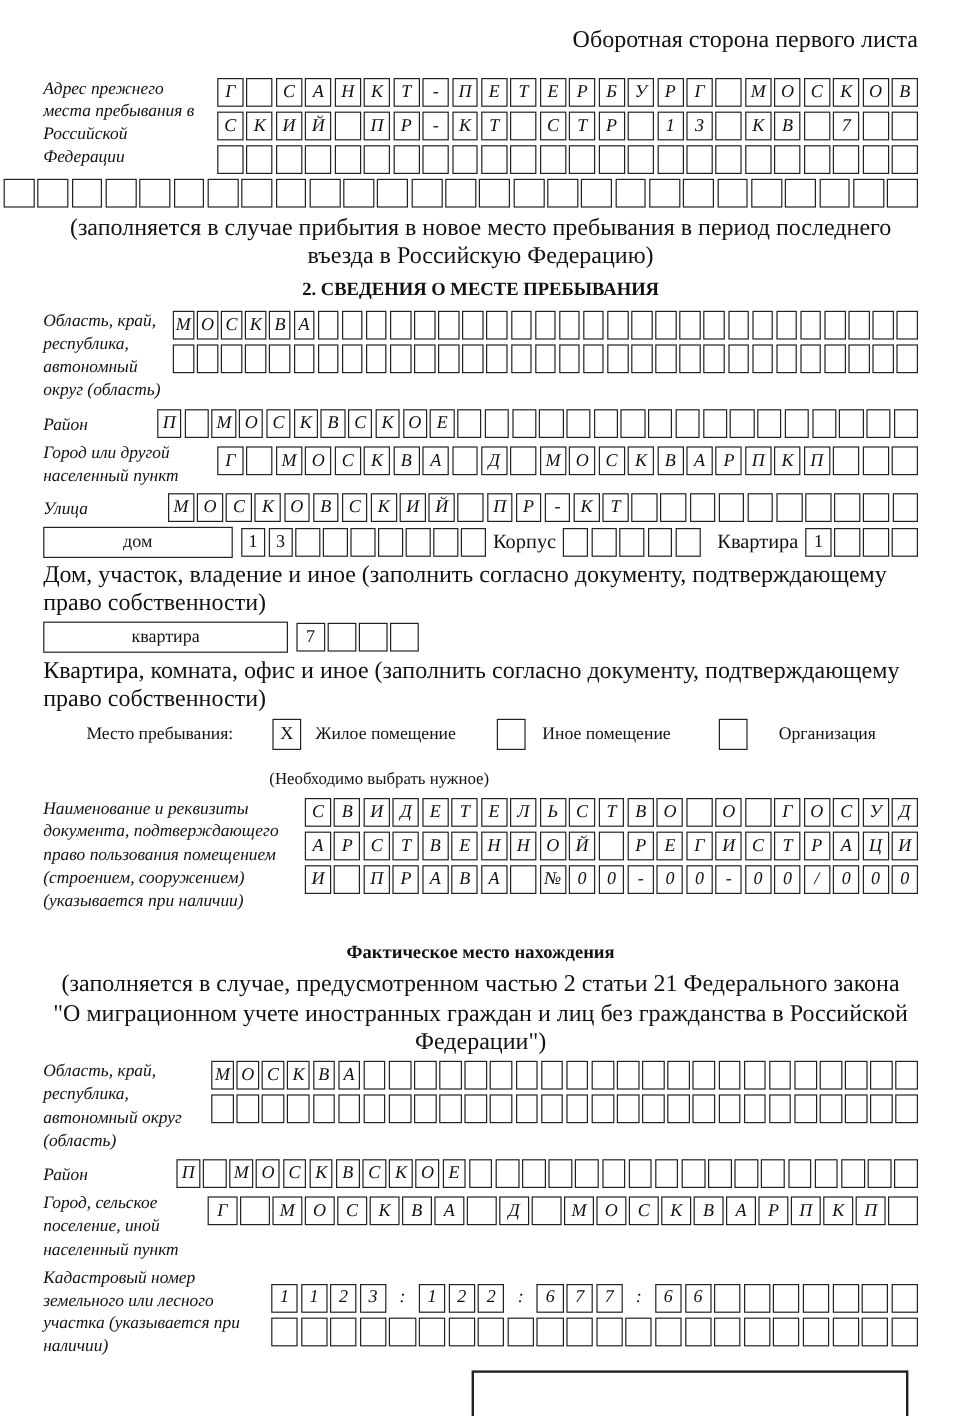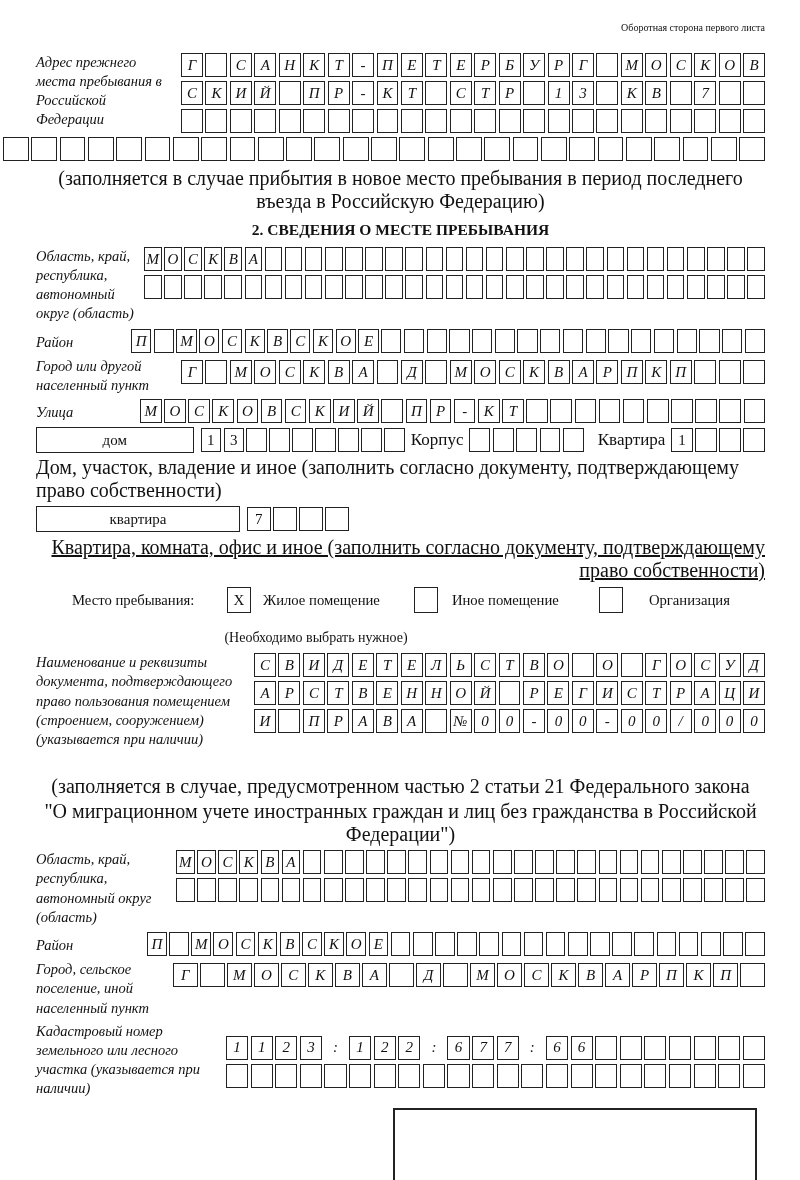--- a/index.html
+++ b/index.html
@@ -5,21 +5,21 @@
   html,body { margin:0; padding:0; background:#fff; }
   body {
     width:800px; height:1180px;
     font-family:"Liberation Serif", serif;
     color:#111;
     position:relative;
     overflow:hidden;
   }
   .page { padding:22px 35px 0 36px; }
 
-  .header-note { text-align:right; font-size:10px; }
+  .header-note { text-align:right; font-size:20px; }
 
   
   .boxrow { display:flex; gap:2.5px; flex:1; }
   .cell {
     flex:1; height:24px; box-sizing:border-box;
     border:1.6px solid #222;
     display:flex; align-items:center; justify-content:center;
     font-size:15px; background:#fff;
   }
   .cell.nb { border-color:transparent; }
@@ -382,21 +382,21 @@
 
   <div class="inline-row" style="margin-top:4px;">
     <div class="wide-box" style="width:204px;">квартира</div>
     <div class="grp" style="width:102px; margin-left:7px;">
         <div class="cell">7</div>
         <div class="cell"></div>
         <div class="cell"></div>
         <div class="cell"></div>
       </div>
   </div>
-  <div class="caption" style="text-align:right; margin-top:4px;text-decoration:underline;">Квартира, комната, офис и иное (заполнить согласно документу, подтверждающему право собственности)</div>
+  <div class="caption" style="text-align:left; margin-top:4px;">Квартира, комната, офис и иное (заполнить согласно документу, подтверждающему право собственности)</div>
 
   <div class="inline-row" style="margin-top:5px;margin-left:36px;">
     <div class="stay-lab" style="width:155px;">Место пребывания:</div>
     <div class="chk">X</div>
     <div class="stay-lab" style="padding:0 34px 0 12px;">Жилое помещение</div>
     <div class="chk"></div>
     <div class="stay-lab" style="padding:0 40px 0 14px;">Иное помещение</div>
     <div class="chk"></div>
     <div class="stay-lab" style="padding-left:26px;">Организация</div>
   </div>
@@ -470,20 +470,21 @@
           <div class="cell">0</div>
           <div class="cell">0</div>
           <div class="cell">/</div>
           <div class="cell">0</div>
           <div class="cell">0</div>
           <div class="cell">0</div>
         </div>
     </div>
   </div>
 
+  <div class="sec-title" style="margin:2px 0 6px;">Фактическое место нахождения</div>
   <div class="caption">(заполняется в случае, предусмотренном частью 2 статьи 21 Федерального закона</div>
   <div class="caption" style="margin-top:0;">"О миграционном учете иностранных граждан и лиц без гражданства в Российской Федерации")</div>
 
   <div class="field" style="min-height:80px; margin-top:4px;">
     <div class="flabel" style="width:140px;">Область, край, республика, автономный округ (область)</div>
     <div class="rows-col">
       <div class="boxrow">
           <div class="cell">М</div>
           <div class="cell">О</div>
           <div class="cell">С</div>

